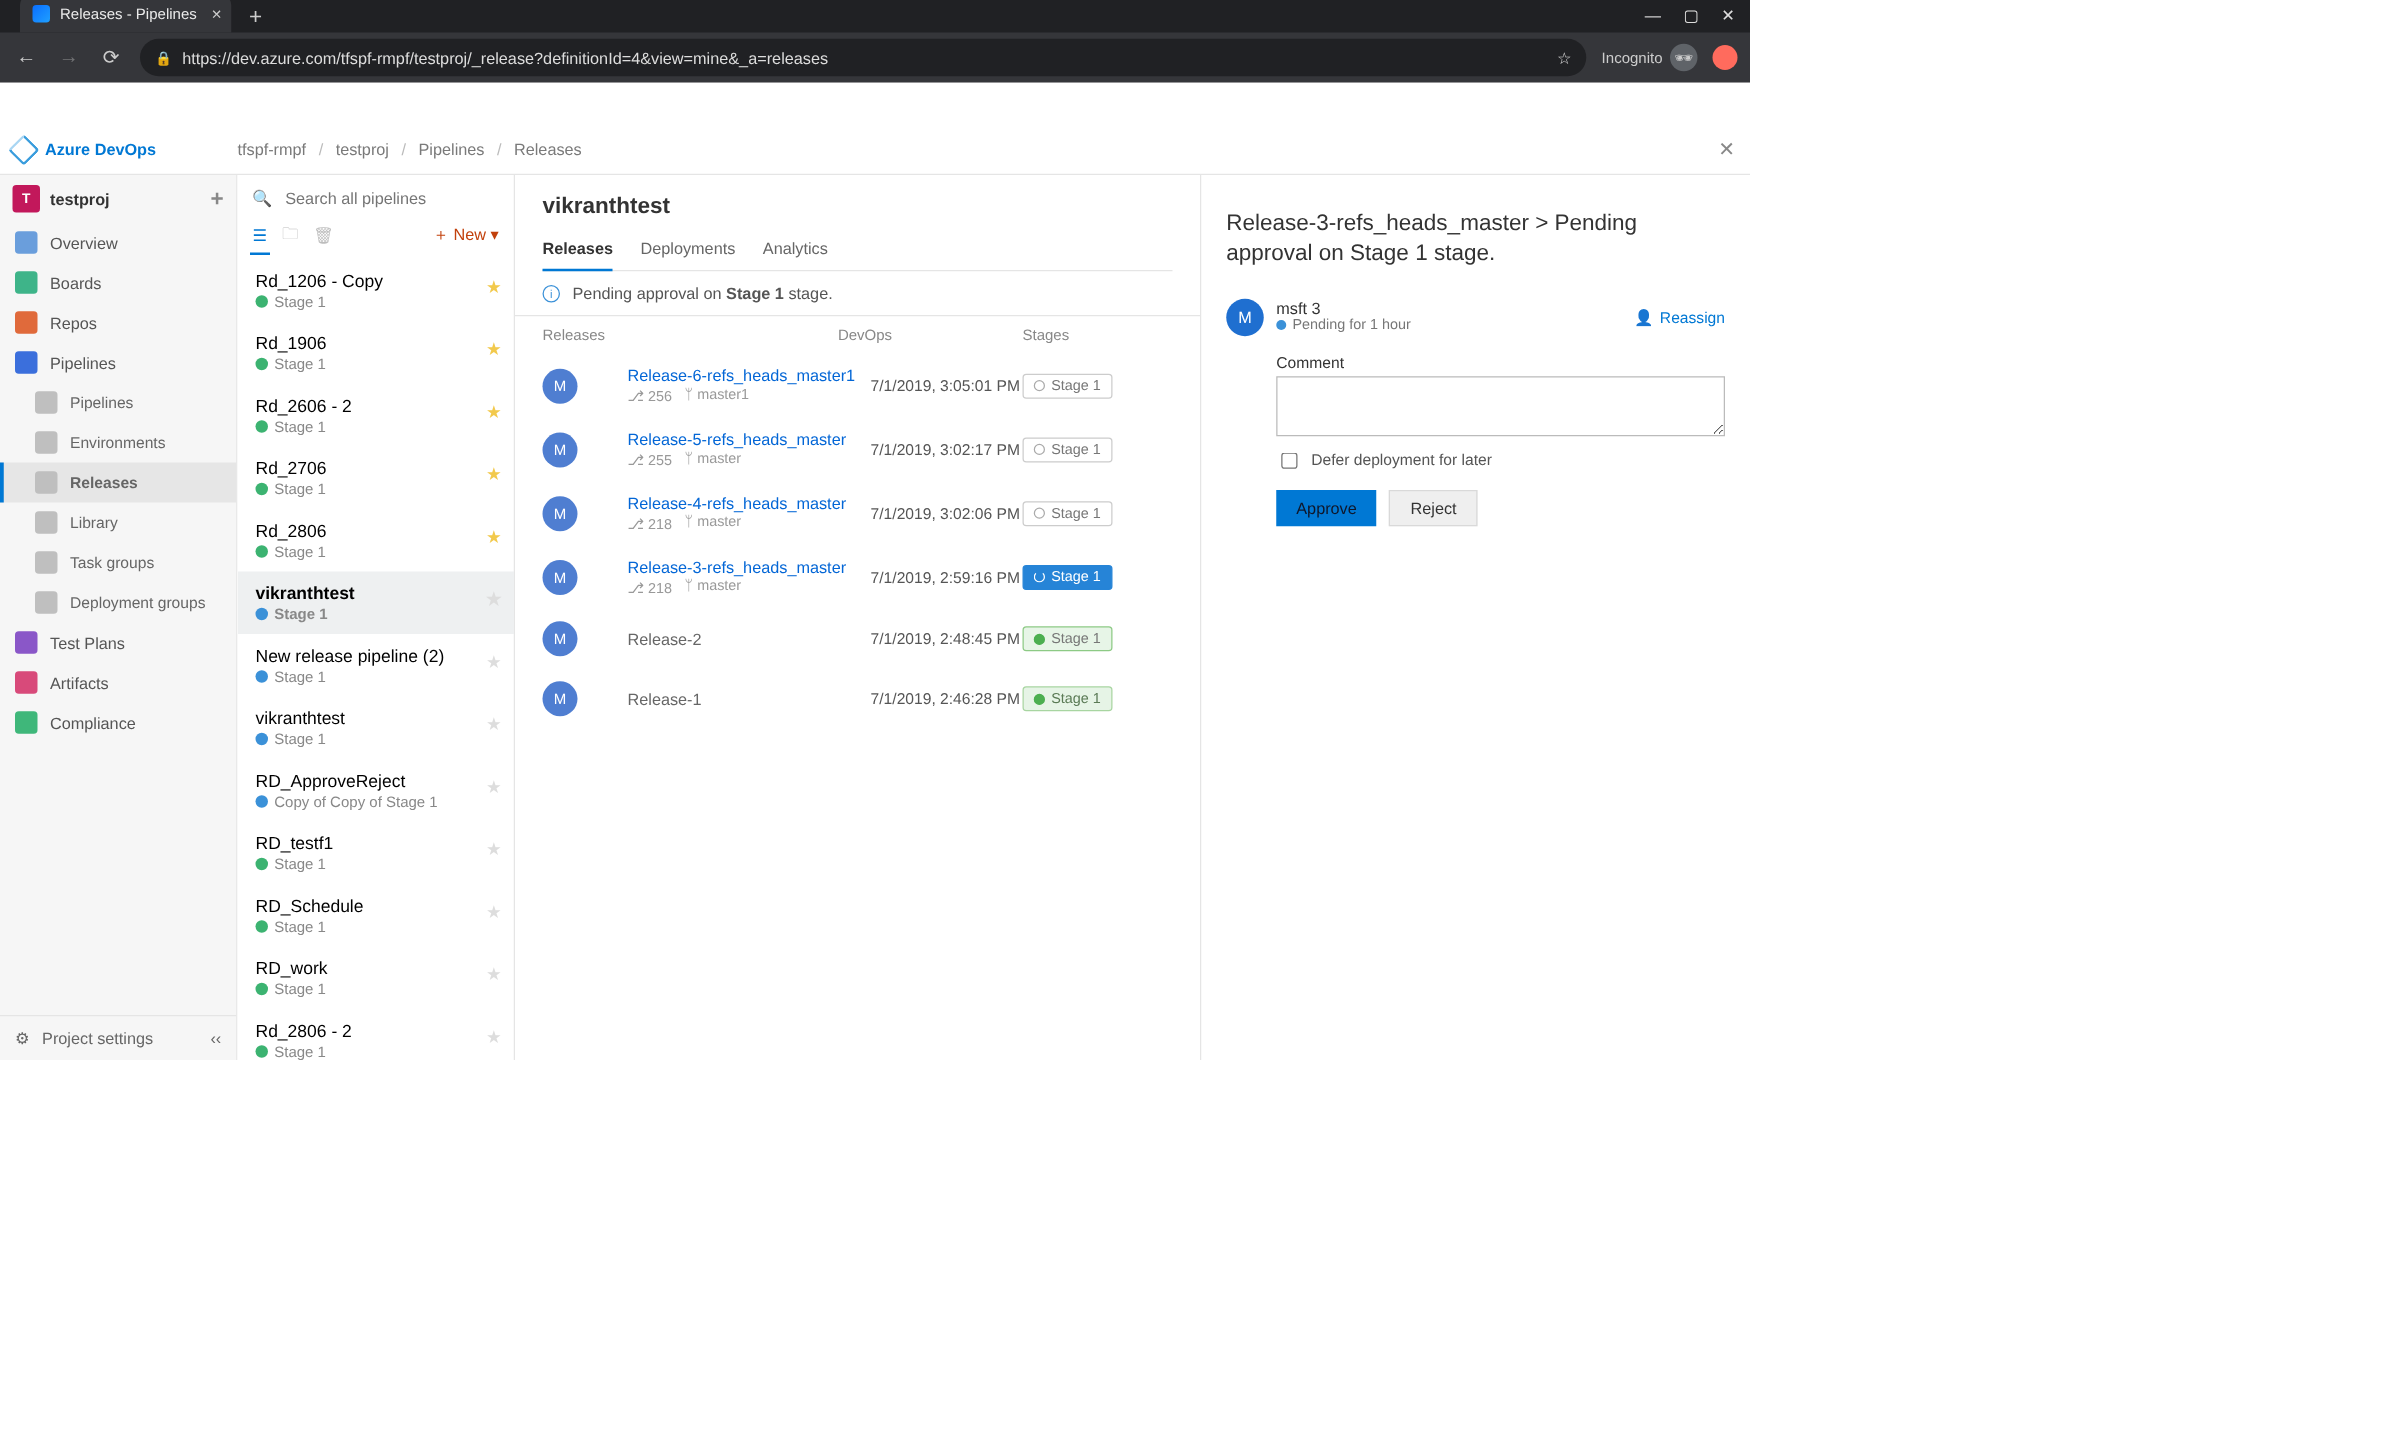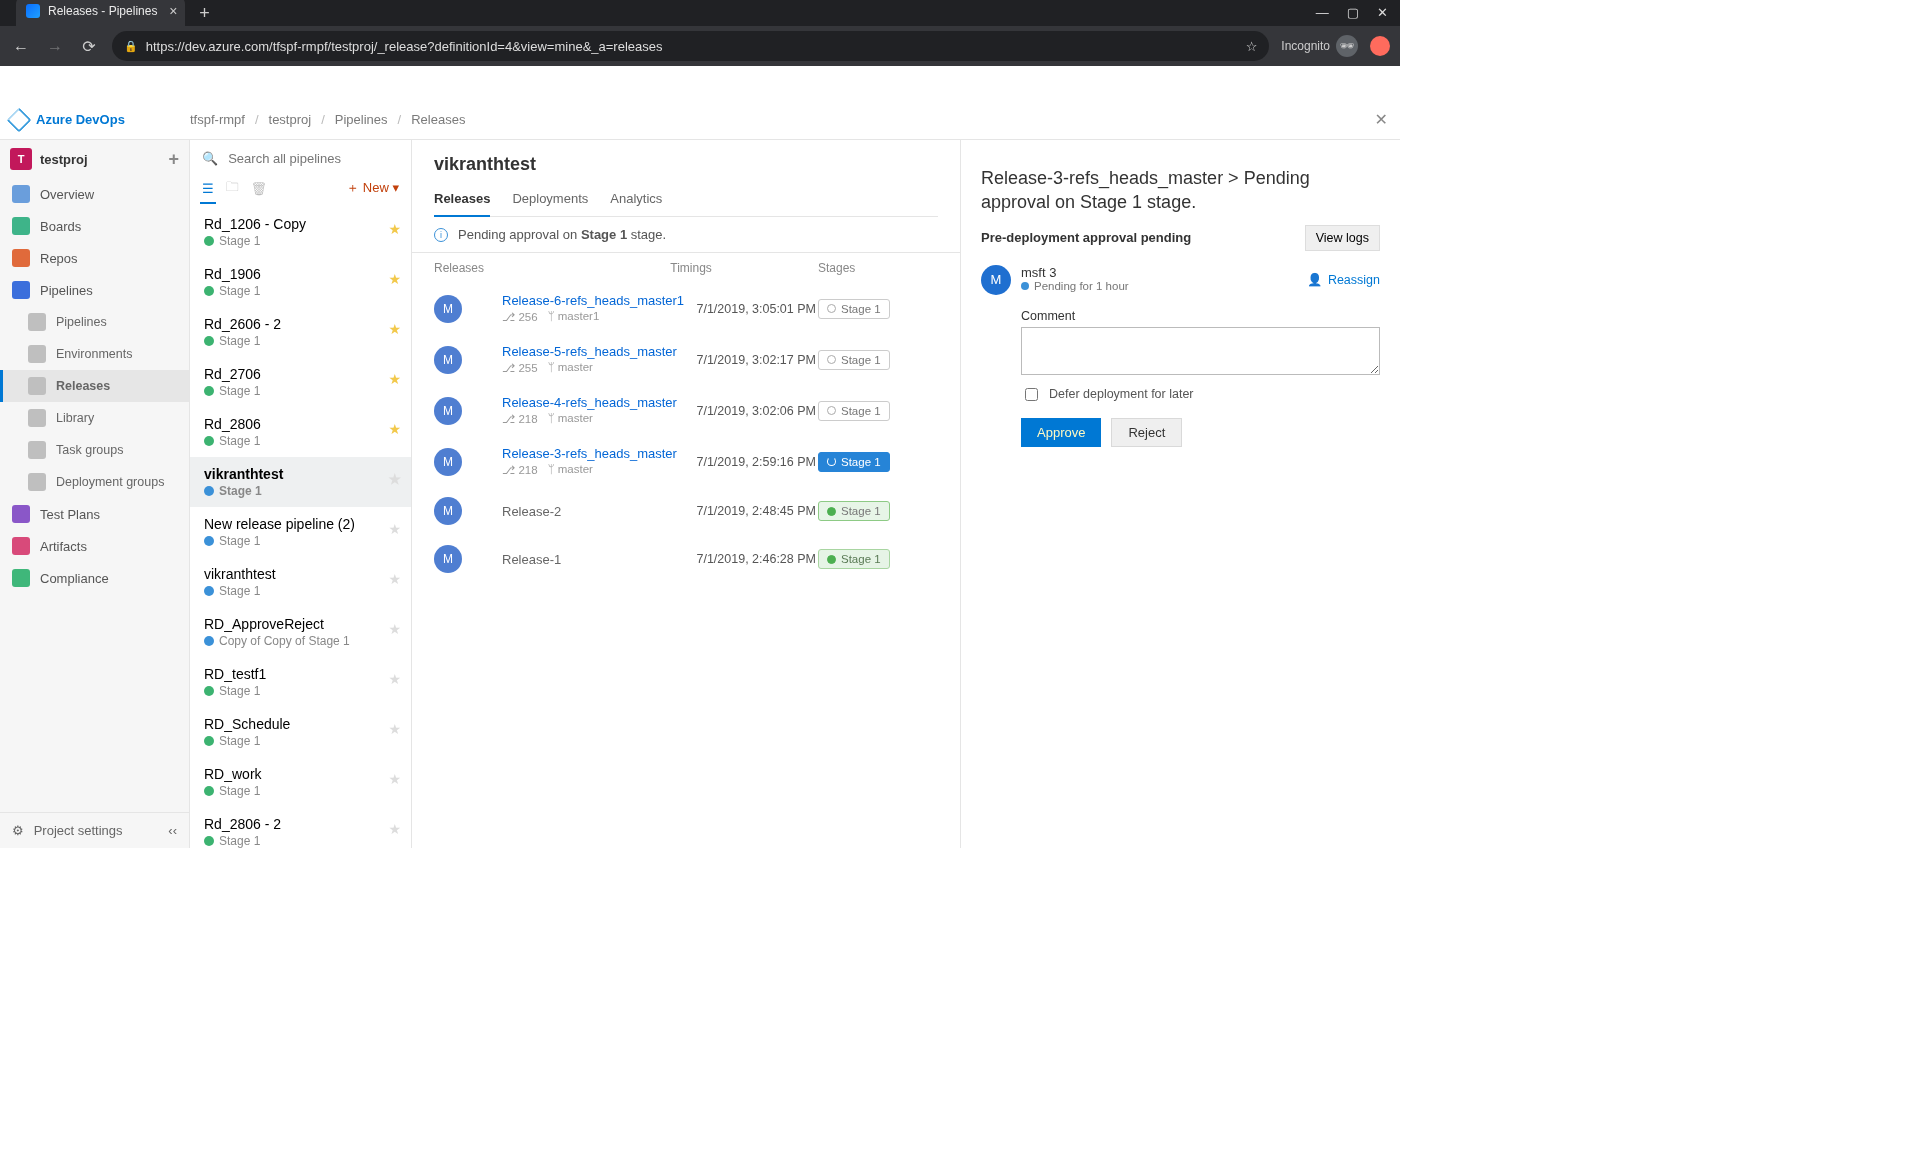--- a/index.html
+++ b/index.html
@@ -130,21 +130,21 @@
 .alert .sub{font-size:11.5px;color:#666;margin-left:20px;}
 .approver{display:flex;gap:10px;padding:14px 0;}
 .approver .av{width:30px;height:30px;border-radius:50%;background:#1f6fd0;color:#fff;display:flex;align-items:center;justify-content:center;}
 .approver .info .n{font-size:13px;}
 .approver .info .p{font-size:11.5px;color:#777;display:flex;align-items:center;gap:5px;}
 .reassign{margin-left:auto;color:var(--ado-blue);font-size:12.5px;display:flex;align-items:center;gap:5px;cursor:pointer;}
 .comment-label{font-size:12.5px;margin-left:40px;margin-bottom:4px;}
 .comment-box{margin-left:40px;height:48px;border:1px solid #bbb;resize:both;}
 .defer{margin:10px 0 14px 40px;display:flex;align-items:center;gap:8px;font-size:12.5px;color:#555;}
 .actions{margin-left:40px;display:flex;gap:10px;}
-.btn-primary{background:var(--ado-blue);color:#fef9c3;border:none;padding:6px 16px;font-size:13px;cursor:pointer;}
+.btn-primary{background:var(--ado-blue);color:#0f172a;border:none;padding:6px 16px;font-size:13px;cursor:pointer;}
 .btn-secondary{background:#efefef;border:1px solid #d9d9d9;color:#333;padding:6px 16px;font-size:13px;cursor:pointer;}
 
 
 ::-webkit-scrollbar{width:8px;height:8px;}
 ::-webkit-scrollbar-thumb{background:#c8c8c8;border-radius:4px;}
 </style>
 </head>
 <body>
 
 <div class="browser">
@@ -359,21 +359,21 @@
             </div>
         </div>
         <div class="banner">
           <span class="i">i</span>
           <span>
             <span>Pending approval on </span><b>Stage 1</b><span> stage.</span>
           </span>
         </div>
         <div class="thead">
           <div class="col-r">Releases</div>
-          <div class="col-c">Timings</div>
+          <div class="col-c">DevOps</div>
           <div class="col-s">Stages</div>
         </div>
         <div class="rows" id="rows">
             <div class="row">
               <span class="av">M</span>
               <div class="rel">
                 <div class="t ">Release-6-refs_heads_master1</div>
                 <div class="sub">
                   <span>⎇ 256</span>
                   <span>ᛘ master1</span>
@@ -432,24 +432,20 @@
                 <div class="t plain">Release-1</div>
               </div>
               <div class="created">7/1/2019, 2:46:28 PM</div>
               <div class="stage"><span class="pill success"><span class="c"></span> Stage 1</span></div>
             </div>
           </div>
       </div>
 
       <div class="panel">
         <h3>Release-3-refs_heads_master  &gt;  Pending approval on Stage 1 stage.</h3>
-        <div class="substate">
-          <span class="label">Pre-deployment approval pending</span>
-          <button class="viewlogs">View logs</button>
-        </div>
 
         <div class="approver">
           <span class="av">M</span>
           <div class="info">
             <div class="n">msft 3</div>
             <div class="p">
                 <span class="dot blue" style="width:8px;height:8px;"></span>
                 <span>Pending for 1 hour</span>
               </div>
           </div>

